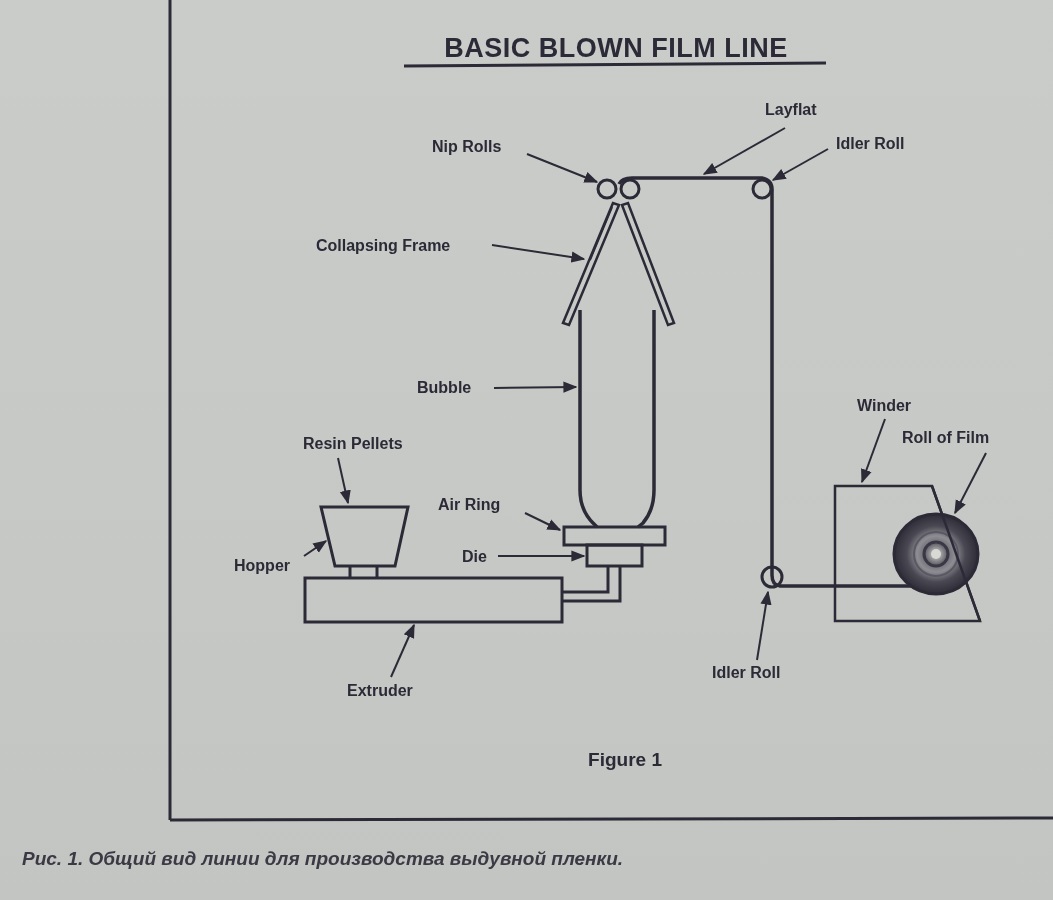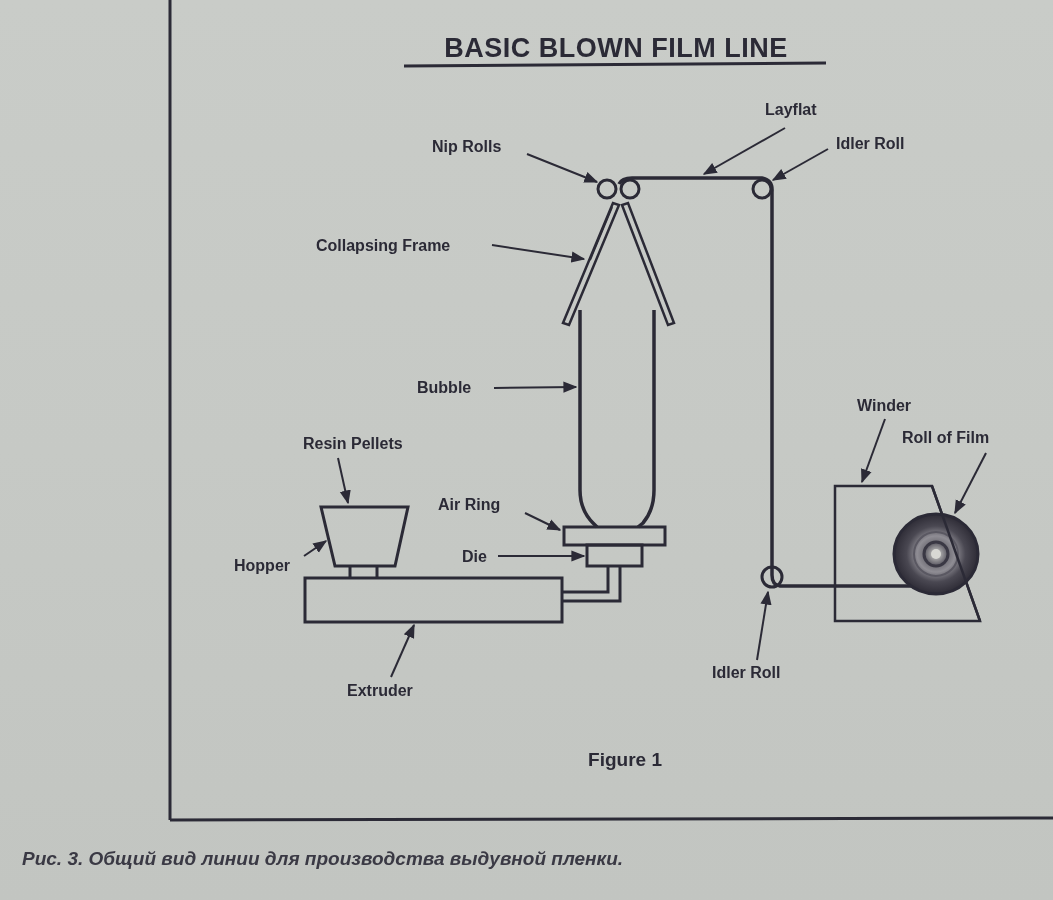--- a/index.html
+++ b/index.html
@@ -118,13 +118,13 @@
 
   <text x="857" y="411" font-size="16">Winder</text>
   <line x1="885" y1="419" x2="862" y2="482" stroke="#2b2a36" stroke-width="2" marker-end="url(#arrow)"></line>
 
   <text x="902" y="443" font-size="16">Roll of Film</text>
   <line x1="986" y1="453" x2="955" y2="513" stroke="#2b2a36" stroke-width="2" marker-end="url(#arrow)"></line>
 
   <text x="625" y="766" font-size="19" text-anchor="middle">Figure 1</text>
 </svg>
 
-<div class="caption">Рис. 3. Общий вид линии для производства выдувной пленки.</div>
+<div class="caption">Рис. 1. Общий вид линии для производства выдувной пленки.</div>
 
 </body></html>

